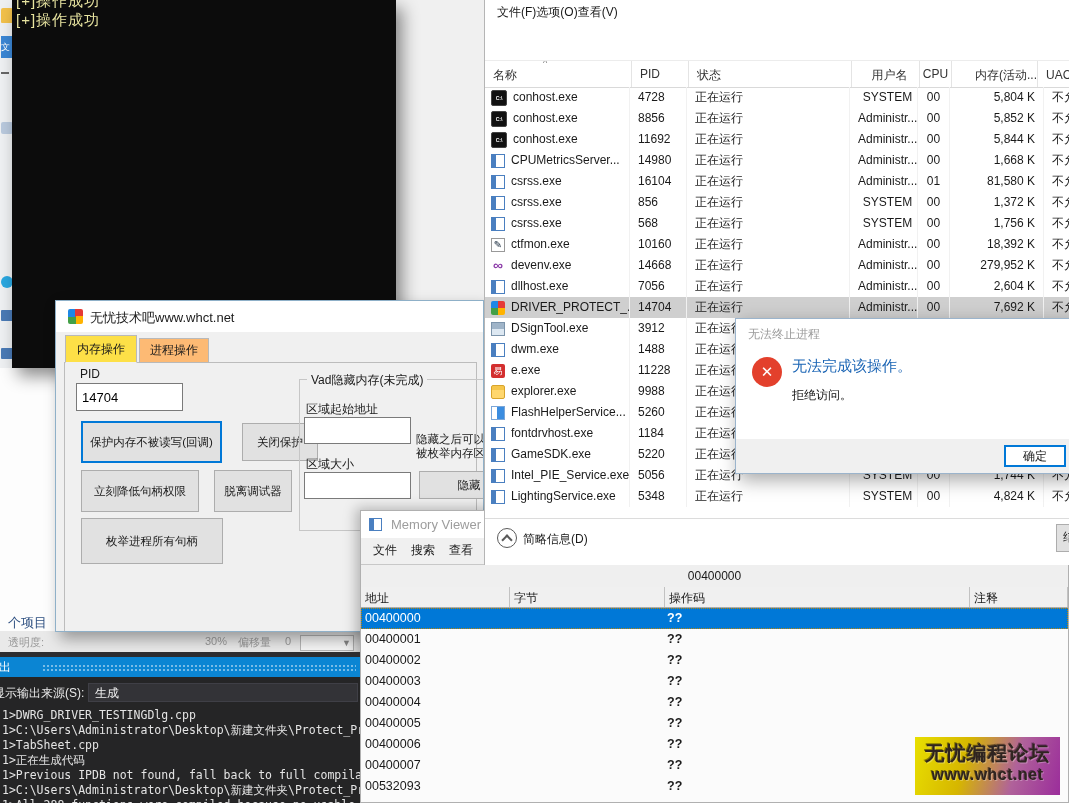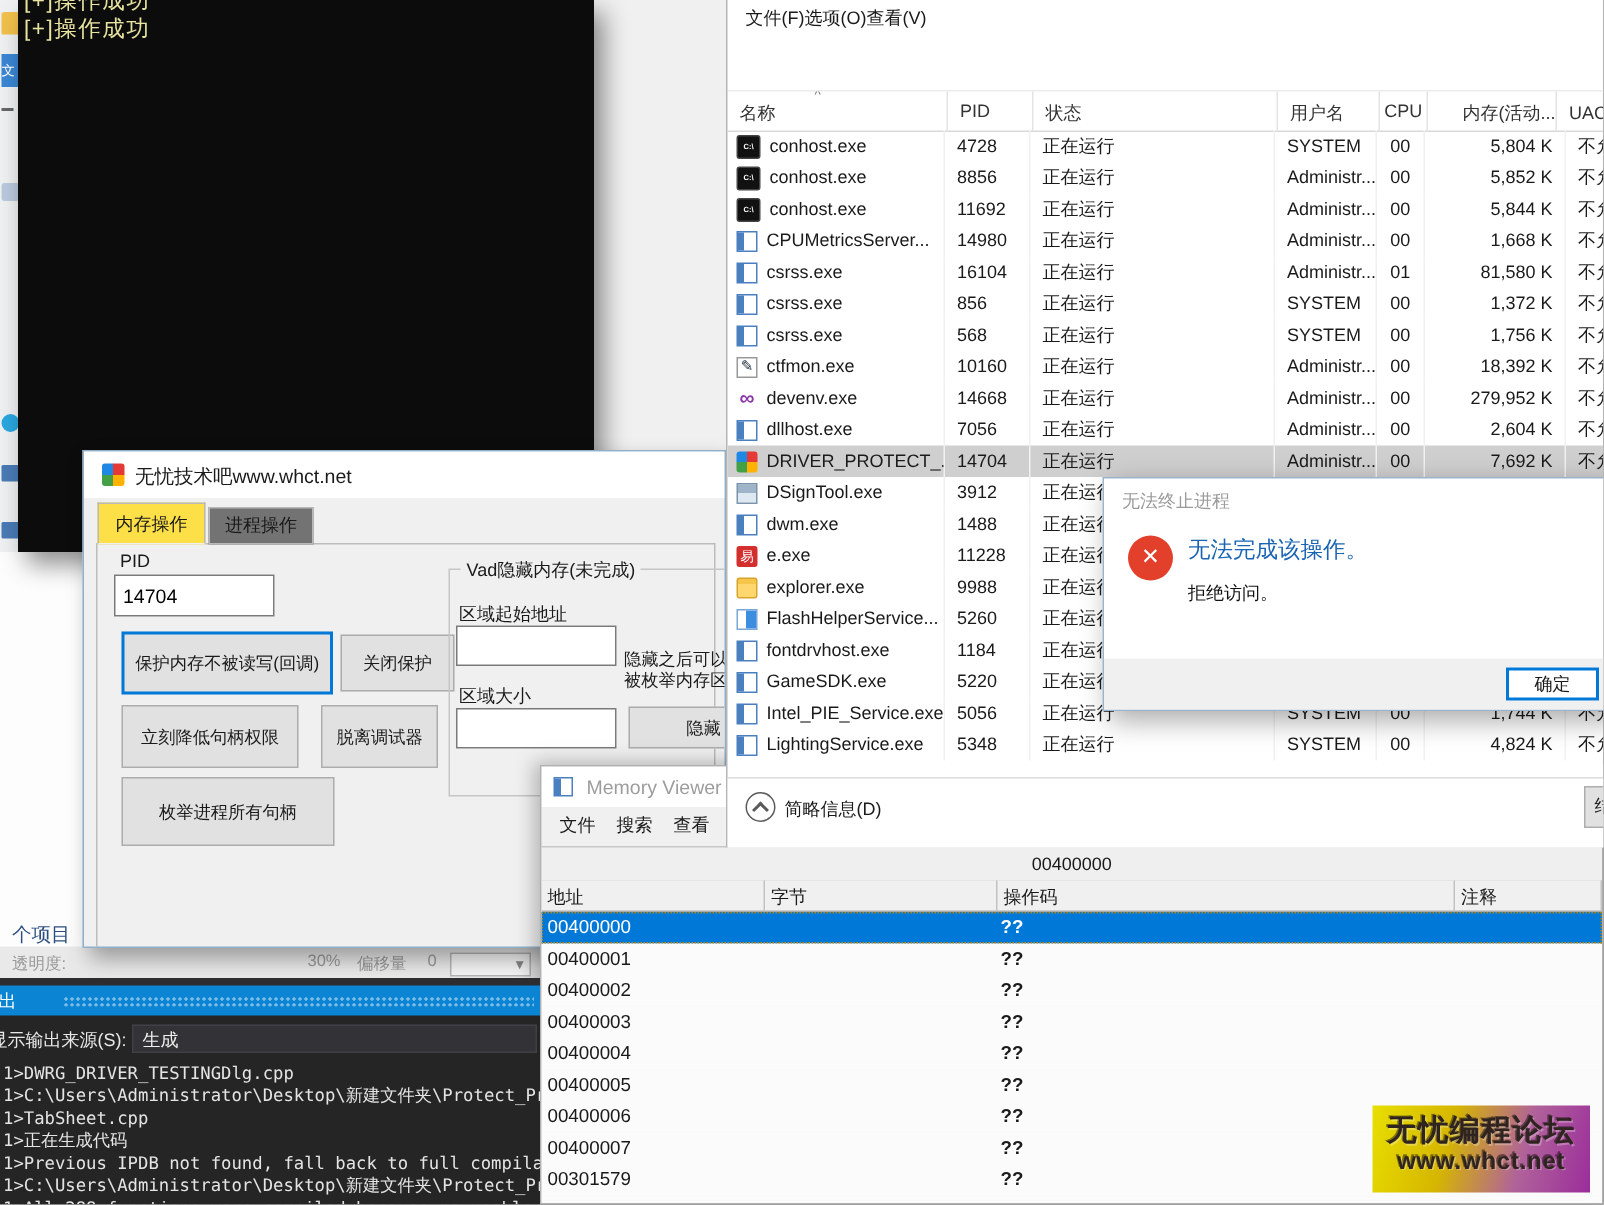--- a/index.html
+++ b/index.html
@@ -35,21 +35,21 @@
   
   #tm{left:484px;top:0;width:585px;height:565px;background:#fff;z-index:7;border-left:1px solid #b5b5b5;overflow:hidden;}
   #tm-menu{position:absolute;left:0;top:4px;display:flex;padding-left:12px;}
   .tm-menu-item{color:#1a1a1a;}
   #tm-tabs{position:absolute;left:8px;top:28px;display:flex;align-items:flex-end;height:28px;}
   .tm-tab{padding:3px 9px;border:1px solid #ececec;background:#fff;margin-right:1px;}
   .tm-tab.active{border:1px solid #c9c9c9;border-bottom:none;padding:6px 11px 5px;background:#fff;position:relative;z-index:2;}
   #tm-header{position:absolute;left:0;top:60px;width:100%;height:26px;display:flex;border-bottom:1px solid #d9d9d9;border-top:1px solid #ececec;}
   .hcell{position:relative;padding:6px 0 0 8px;border-right:1px solid #e4e4e4;overflow:hidden;white-space:nowrap;color:#333;}
   .caret{position:absolute;left:58px;top:-3px;font-size:9px;color:#777;}
-  .c-name{width:138px;}.c-pid{width:48px;}.c-status{width:154px;}.c-user{width:59px;}
+  .c-name{width:138px;}.c-pid{width:48px;}.c-status{width:154px;}.c-user{width:59px;text-align:center;}
   .c-cpu{width:31px;text-align:center;padding-left:0;}
   .c-mem{width:77px;text-align:right;padding-right:0;}
   .c-uac{flex:1;}
   #tm-rows{position:absolute;left:0;top:87px;width:100%;}
   .tm-row{display:flex;height:21px;line-height:21px;}
   .tm-row.sel{background:#cfcfcf;}
   .cell{padding-left:8px;border-right:1px solid #f1f1f1;overflow:hidden;white-space:nowrap;}
   .cell.c-name{display:flex;align-items:center;padding-left:6px;}
   .cell.c-cpu{padding-left:0;}
   .cell.c-mem{padding-right:8px;}
@@ -81,21 +81,21 @@
   #dlg-ok{position:absolute;left:268px;top:6px;width:62px;height:22px;background:#fff;border:2px solid #0078d7;
           text-align:center;line-height:19px;box-sizing:border-box;}
 
   
   #tool{left:55px;top:300px;width:429px;height:332px;background:#f0f0f0;border:1px solid #8fb0c8;z-index:4;
         box-shadow:5px 7px 14px rgba(0,0,0,.35);overflow:hidden;box-sizing:border-box;}
   #tool-titlebar{position:absolute;left:0;top:0;width:100%;height:31px;background:#fff;}
   #tool-icon{position:absolute;left:12px;top:8px;width:15px;height:15px;}
   #tool-title{position:absolute;left:34px;top:8px;font-size:13px;}
   #tool-tabs{position:absolute;left:9px;top:37px;display:flex;align-items:flex-end;height:25px;z-index:2;}
-  .tool-tab{padding:3px 10px;border:1px solid #b9b9b9;background:#737373;margin-right:2px;}
+  .tool-tab{padding:3px 10px;border:1px solid #b9b9b9;background:#fdba74;margin-right:2px;}
   .tool-tab.active{background:#fde047;border-bottom:1px solid #f0f0f0;padding:5px 11px 4px;}
   #tool-panel{position:absolute;left:8px;top:61px;width:411px;height:300px;border:1px solid #bcbcbc;}
   .lbl{position:absolute;white-space:nowrap;}
   .tinput{position:absolute;background:#fff;border:1px solid #7a7a7a;font-size:13px;padding:0 5px;
           font-family:"Liberation Sans",sans-serif;box-sizing:border-box;}
   .tbtn{position:absolute;background:#e1e1e1;border:1px solid #adadad;font-size:11.5px;
         display:flex;align-items:center;justify-content:center;text-align:center;box-sizing:border-box;}
   .tbtn.focus{border:2px solid #0078d7;background:#e5f1fb00;background:#e1e1e1;}
   #grp{position:absolute;left:243px;top:78px;width:200px;height:150px;border:1px solid #c6c6c6;}
   #grp-title{position:absolute;left:251px;top:71px;background:#f0f0f0;padding:0 4px;}
@@ -499,21 +499,21 @@
           <div class="mcell m-op">??</div>
           <div class="mcell m-com"></div>
         </div>
         <div class="mv-row">
           <div class="mcell m-addr">00400007</div>
           <div class="mcell m-bytes"></div>
           <div class="mcell m-op">??</div>
           <div class="mcell m-com"></div>
         </div>
         <div class="mv-row">
-          <div class="mcell m-addr">00301579</div>
+          <div class="mcell m-addr">00532093</div>
           <div class="mcell m-bytes"></div>
           <div class="mcell m-op">??</div>
           <div class="mcell m-com"></div>
         </div>
         <div class="mv-row">
           <div class="mcell m-addr">00400009</div>
           <div class="mcell m-bytes"></div>
           <div class="mcell m-op">??</div>
           <div class="mcell m-com"></div>
         </div>
@@ -528,21 +528,21 @@
     <div id="tool-tabs">
         <div class="tool-tab active">内存操作</div>
         <div class="tool-tab">进程操作</div>
       </div>
     <div id="tool-panel"></div>
 
     <div class="lbl" style="left:24px;top:66px">PID</div>
     <input class="tinput" style="left: 20px; top: 82px; width: 107px; height: 28px;" value="14704">
 
     <div class="tbtn focus" style="left:25px;top:120px;width:141px;height:42px">保护内存不被读写(回调)</div>
-    <div class="tbtn" style="left:171px;top:122px;width:76px;height:38px">关闭保护</div>
+    <div class="tbtn" style="left:186px;top:122px;width:76px;height:38px">关闭保护</div>
     <div class="tbtn" style="left:25px;top:169px;width:118px;height:42px">立刻降低句柄权限</div>
     <div class="tbtn" style="left:158px;top:169px;width:78px;height:42px">脱离调试器</div>
     <div class="tbtn" style="left:25px;top:217px;width:142px;height:46px">枚举进程所有句柄</div>
 
     <div id="grp"></div>
     <div id="grp-title" class="lbl">Vad隐藏内存(未完成)</div>
     <div class="lbl" style="left:250px;top:100px">区域起始地址</div>
     <input class="tinput" style="left: 248px; top: 116px; width: 107px; height: 27px;">
     <div class="note" style="left:360px;top:131px">隐藏之后可以</div>
     <div class="note" style="left:360px;top:145px">被枚举内存区</div>

